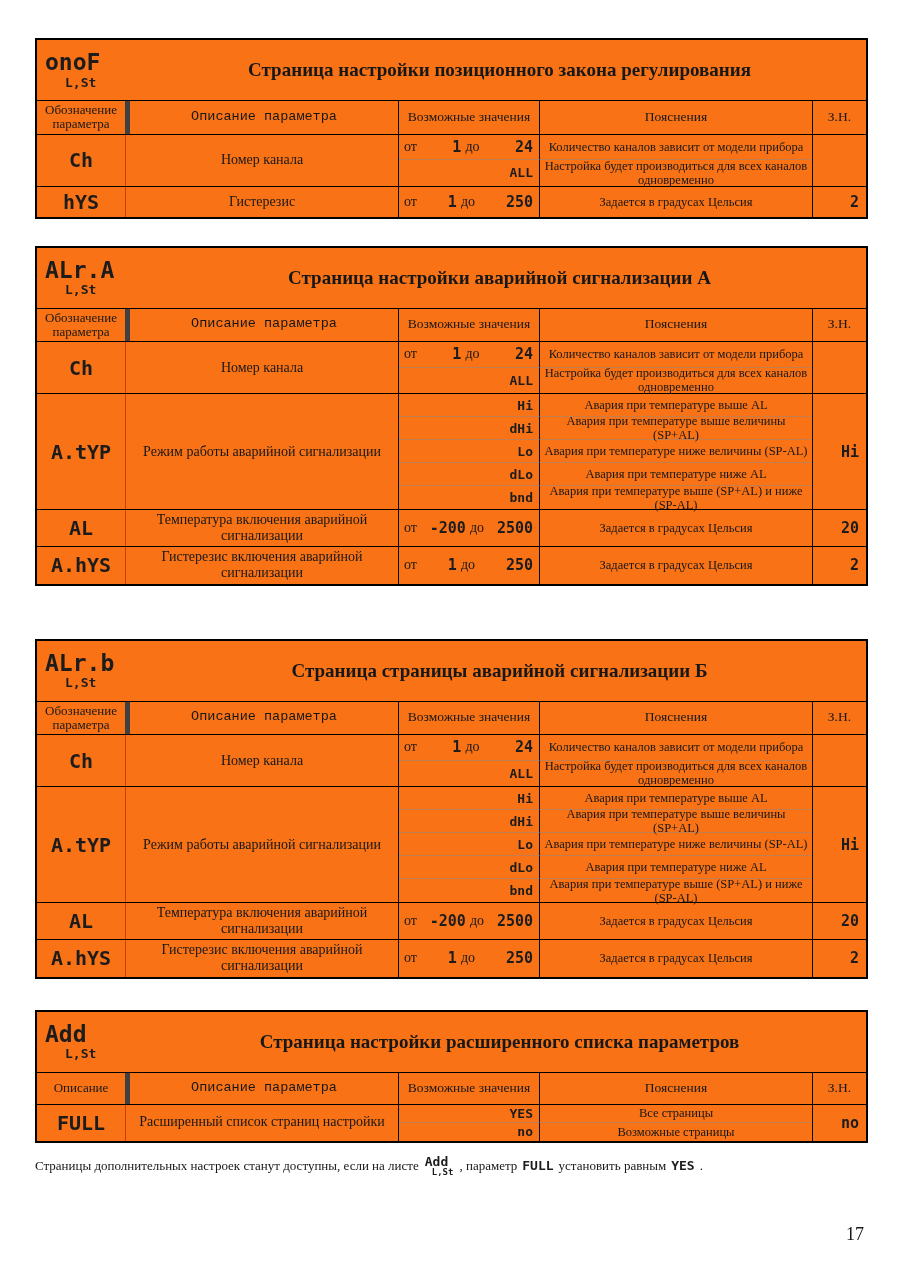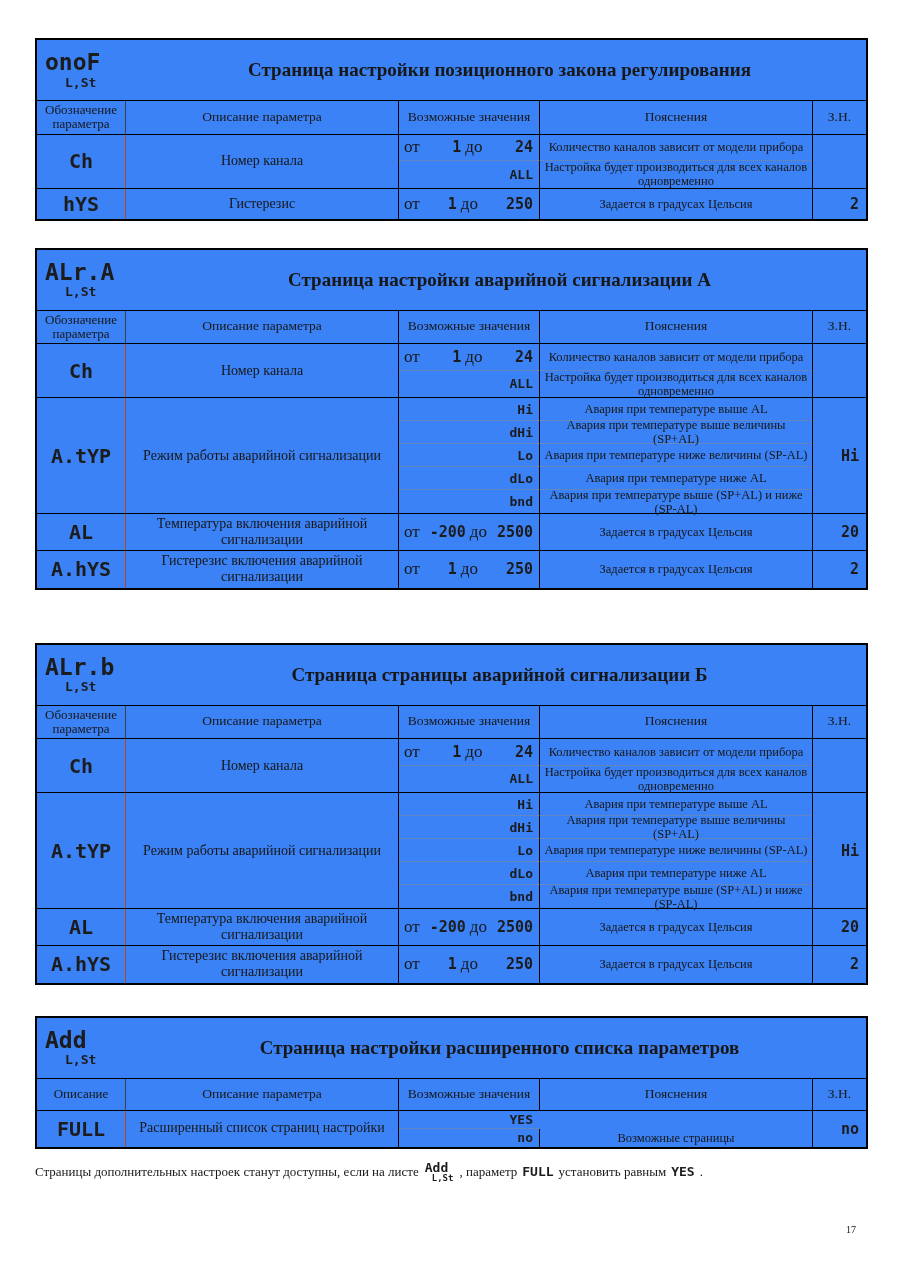--- a/index.html
+++ b/index.html
@@ -9,76 +9,76 @@
     font-family:"Liberation Serif", serif; color:#171717;
   }
   .content { position:absolute; left:35px; top:38px; width:833px; }
 
   
   .seg {
     font-family:"DejaVu Sans Mono", monospace;
     font-weight:700; color:#1c1c1c; letter-spacing:0px; white-space:nowrap;
   }
 
-  .ttable { border:2px solid #000; background:#3b82f6; }
+  .ttable { border:2px solid #000; background:#f97316; }
   .t1 { margin-bottom:27px; }
   .t2 { margin-bottom:53px; }
   .t3 { margin-bottom:31px; }
   .t4 { margin-bottom:0; }
 
   
   .tblock { display:flex; align-items:center; min-height:60px; }
   .plabel { width:96px; padding:4px 0 4px 8px; }
   .plabel .l1 { font-size:23px; line-height:1.05; display:block; }
   .plabel .l2 { font-size:13px; display:block; padding-left:20px; }
   .ptitle { flex:1; text-align:center; font-weight:bold; font-size:19px; padding:0 6px; }
 
   
   .hrow { display:flex; border-top:1px solid #000; min-height:32px; }
   .hcell { display:flex; align-items:center; justify-content:center; text-align:center;
            font-size:13.5px; line-height:1.1; padding:2px 3px; }
   .hc0 { width:88px; font-size:13px; }
-  .hc1 { width:273px; border-left:1px solid #404040; }
+  .hc1 { width:273px; border-left:5px solid #404040;font-family:Liberation Mono, monospace; }
   .hc2 { width:141px; border-left:1px solid #000; }
   .hc3 { width:273px; border-left:1px solid #000; }
   .hc4 { flex:1; border-left:1px solid #000; }
 
   
   .trow { display:flex; border-top:1px solid #000; align-items:stretch; }
   .cell { display:flex; align-items:center; }
   .c1 { width:88px; justify-content:center; padding:2px 6px; }
   .c1 .seg { font-size:20px; }
   .c2 { width:273px; border-left:1px solid #c2410c; justify-content:center;
         text-align:center; font-size:14px; line-height:1.15; padding:2px 8px; }
   .mid { width:414px; border-left:1px solid #000; display:flex; flex-direction:column; }
   .subrow { display:flex; flex:1; min-height:18px; align-items:stretch; }
   .single .subrow { min-height:30px; }
   .subrow:not(:last-child) .vcell,
   .subrow:not(:last-child) .ncell { border-bottom:1px dotted #8a8a8a; }
   .vcell { width:140px; display:flex; align-items:center; justify-content:space-between;
            padding:1px 6px 1px 5px; }
-  .vcell .vp { font-size:17px; }
+  .vcell .vp { font-size:14px; }
   .vcell .vmid { display:flex; align-items:center; gap:4px; }
   .vcell .vnum { font-size:15px; }
   .vcell .vopt { font-size:13px; margin-left:auto; }
   .ncell { flex:1; border-left:1px solid #000; display:flex; align-items:center;
            justify-content:center; text-align:center; font-size:12.5px; line-height:1.12;
            padding:1px 4px; }
   .c5 { flex:1; border-left:1px solid #000; justify-content:flex-end; padding:2px 7px; }
   .c5 .seg { font-size:15px; }
 
   
   .footnote { margin-top:12px; font-size:13px; display:flex; align-items:center;
               flex-wrap:wrap; column-gap:5px; }
   .footnote .seg { font-size:13px; }
   .stack { display:inline-flex; flex-direction:column; line-height:1; margin:0 1px; }
   .stack .st { font-size:13px; }
   .stack .sb { font-size:9px; padding-left:7px; }
 
-  .pagenum { position:absolute; left:846px; top:1224px; font-size:10px;text-align:center; }
+  .pagenum { position:absolute; left:846px; top:1224px; font-size:18px;text-align:center; }
 </style>
 </head>
 <body>
 
 <div class="page">
   <div class="content">
     <div id="tables-host">
         <div class="ttable t1">
           <div class="tblock">
             <div class="plabel">
@@ -415,20 +415,21 @@
           <div class="trow">
             <div class="cell c1">
               <span class="seg">FULL</span>
             </div>
             <div class="cell c2">Расширенный список страниц настройки</div>
             <div class="mid">
               <div class="subrow">
                 <div class="vcell">
                   <span class="seg vopt">YES</span>
                 </div>
+                <div class="ncell">Все страницы</div>
               </div>
               <div class="subrow">
                 <div class="vcell">
                   <span class="seg vopt">no</span>
                 </div>
                 <div class="ncell">Возможные страницы</div>
               </div>
             </div>
             <div class="cell c5">
               <span class="seg">no</span>

